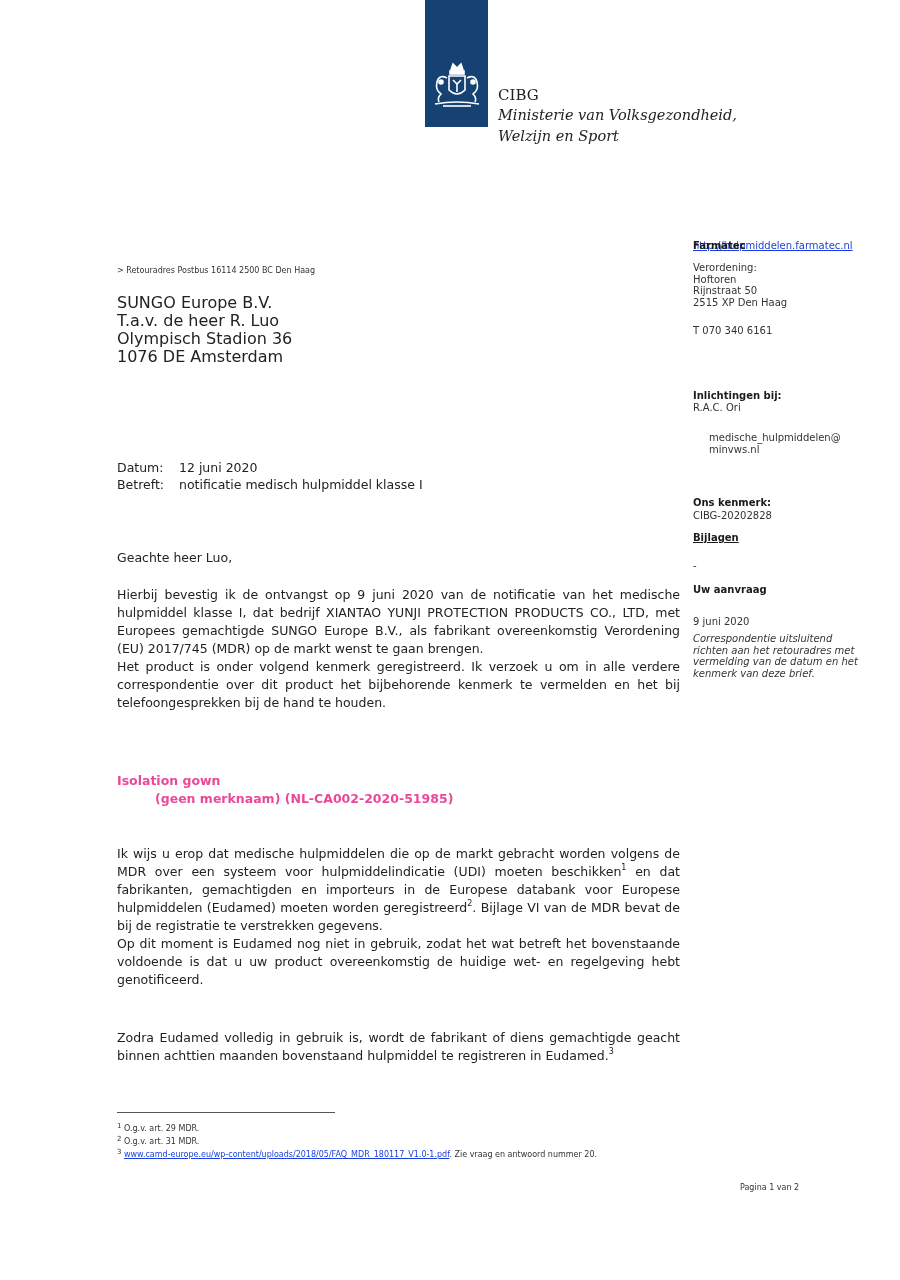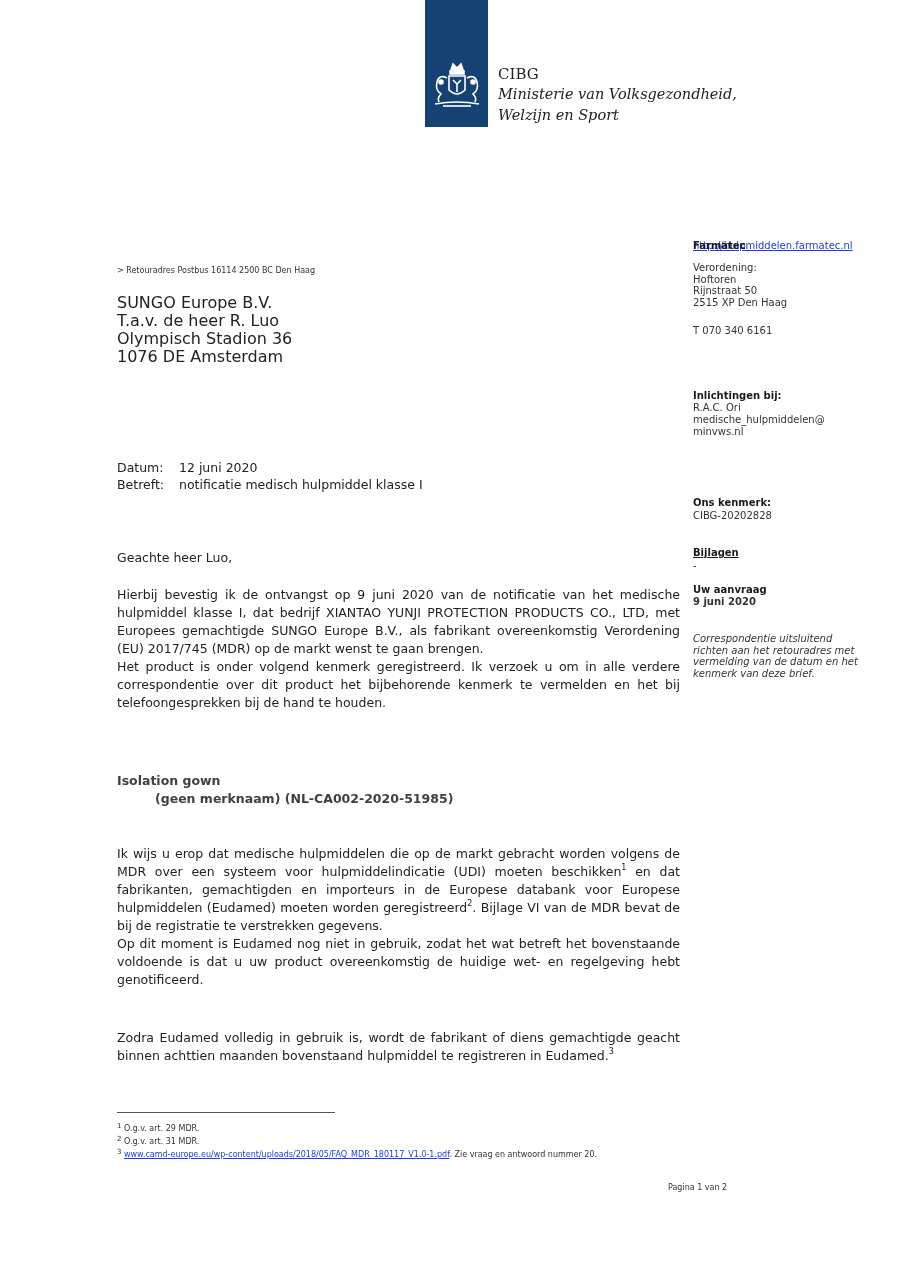--- a/index.html
+++ b/index.html
@@ -6,52 +6,52 @@
     body {
       width: 900px; height: 1280px; position: relative; overflow: hidden;
       font-family: "DejaVu Sans", sans-serif; color: #1a1a1a;
     }
     .logo-bar {
       position: absolute; left: 425px; top: 0; width: 63px; height: 127px;
       background: #154273;
     }
     .crest { position: absolute; left: 4px; top: 60px; width: 56px; height: 52px; }
     .logo-text { position: absolute; left: 498px; top: 64px; font-family: "DejaVu Serif", serif; color: #222; }
-    .logo-org { font-size: 15px; line-height: 20px; }
+    .logo-org { font-size: 15px; line-height: 20px; margin-top: 21px; }
     .logo-ministry { font-size: 14.5px; line-height: 21px; font-style: italic; }
 
     .retour { position: absolute; left: 117px; top: 243px; font-size: 8px; color: #333; margin-top: 23px; }
     .address { position: absolute; left: 117px; top: 294px; font-size: 16px; line-height: 18px; color: #222; }
 
     .meta { position: absolute; left: 117px; top: 459px; font-size: 12.5px; line-height: 17px; color: #222; }
     .meta-row { display: flex; }
     .meta-label { width: 62px; }
 
     .body-text {
       position: absolute; left: 117px; width: 563px; font-size: 12.5px; line-height: 18px;
       color: #222; text-align: justify;
     }
     .body-text p { margin: 0; }
     sup { font-size: 8px; vertical-align: top; line-height: 1; position: relative; top: 1px; }
 
-    .product { position: absolute; left: 117px; top: 772px; font-size: 12.5px; line-height: 18px; font-weight: bold; color: #404040; }
+    .product { position: absolute; left: 117px; top: 772px; font-size: 12.5px; line-height: 18px; font-weight: bold; color: #ec4899; }
     .product-sub { padding-left: 38px; }
 
     .fn-rule { position: absolute; left: 117px; top: 1112px; width: 218px; height: 0; border-top: 1px solid #555; }
     .footnotes { position: absolute; left: 117px; top: 1122px; font-size: 8px; line-height: 13px; color: #333; width: 560px; }
     .footnotes sup { font-size: 7px; }
     .footnotes a { color: #1a3ee0; text-decoration: underline; }
 
     .side { position: absolute; left: 693px; top: 240px; width: 180px; font-size: 10px; line-height: 11.5px; color: #333; }
     .side .h { font-weight: bold; color: #1a1a1a; }
     .side a { color: #1a3ee0; text-decoration: underline; }
     .side .it { font-style: italic; }
     .side div.blk { position: absolute; left: 0; width: 180px; }
 
-    .page-num { position: absolute; left: 668px; top: 1183px; font-size: 8px; color: #333; }
+    .page-num { position: absolute; left: 740px; top: 1183px; font-size: 8px; color: #333; }
   </style>
 </head>
 <body>
 
 <div class="logo-bar">
   <svg class="crest" viewBox="0 0 56 52">
     <g fill="none" stroke="#ffffff" stroke-width="1.6">
       <path d="M22 10 L24 4 L28 8 L32 4 L34 10 Z" fill="#ffffff"></path>
       <rect x="21" y="11" width="14" height="3" fill="#ffffff"></rect>
       <path d="M20 16 H36 V30 Q28 38 20 30 Z"></path>
@@ -124,26 +124,26 @@
   <div class="blk" style="top:22px;">
     <div>Verordening:</div>
     <div>Hoftoren</div>
     <div>Rijnstraat 50</div>
     <div>2515 XP Den Haag</div>
   </div>
   <div class="blk" style="top:85px;">T 070 340 6161</div>
   <a class="blk" style="top:113px;">http://hulpmiddelen.farmatec.nl</a>
   <div class="blk h" style="top:150px;">Inlichtingen bij:</div>
   <div class="blk" style="top:162px;">R.A.C. Ori</div>
-  <div class="blk" style="top:174px;">
+  <div class="blk" style="top:192px;margin-left:16px;">
     <div>medische_hulpmiddelen@</div>
     <div>minvws.nl</div>
   </div>
   <div class="blk h" style="top:257px;">Ons kenmerk:</div>
   <div class="blk" style="top:270px;">CIBG-20202828</div>
-  <div class="blk h" style="top:307px;text-decoration:underline;">Bijlagen</div>
+  <div class="blk h" style="top:292px;text-decoration:underline;">Bijlagen</div>
   <div class="blk" style="top:320px;">-</div>
   <div class="blk h" style="top:344px;">Uw aanvraag</div>
-  <div class="blk" style="top:356px;font-weight:bold;">9 juni 2020</div>
+  <div class="blk" style="top:376px;">9 juni 2020</div>
   <div class="blk it" style="top:393px; width:170px;">Correspondentie uitsluitend richten aan het retouradres met vermelding van de datum en het kenmerk van deze brief.</div>
 </div>
 
 <div class="page-num">Pagina 1 van 2</div>
 
 </body></html>

